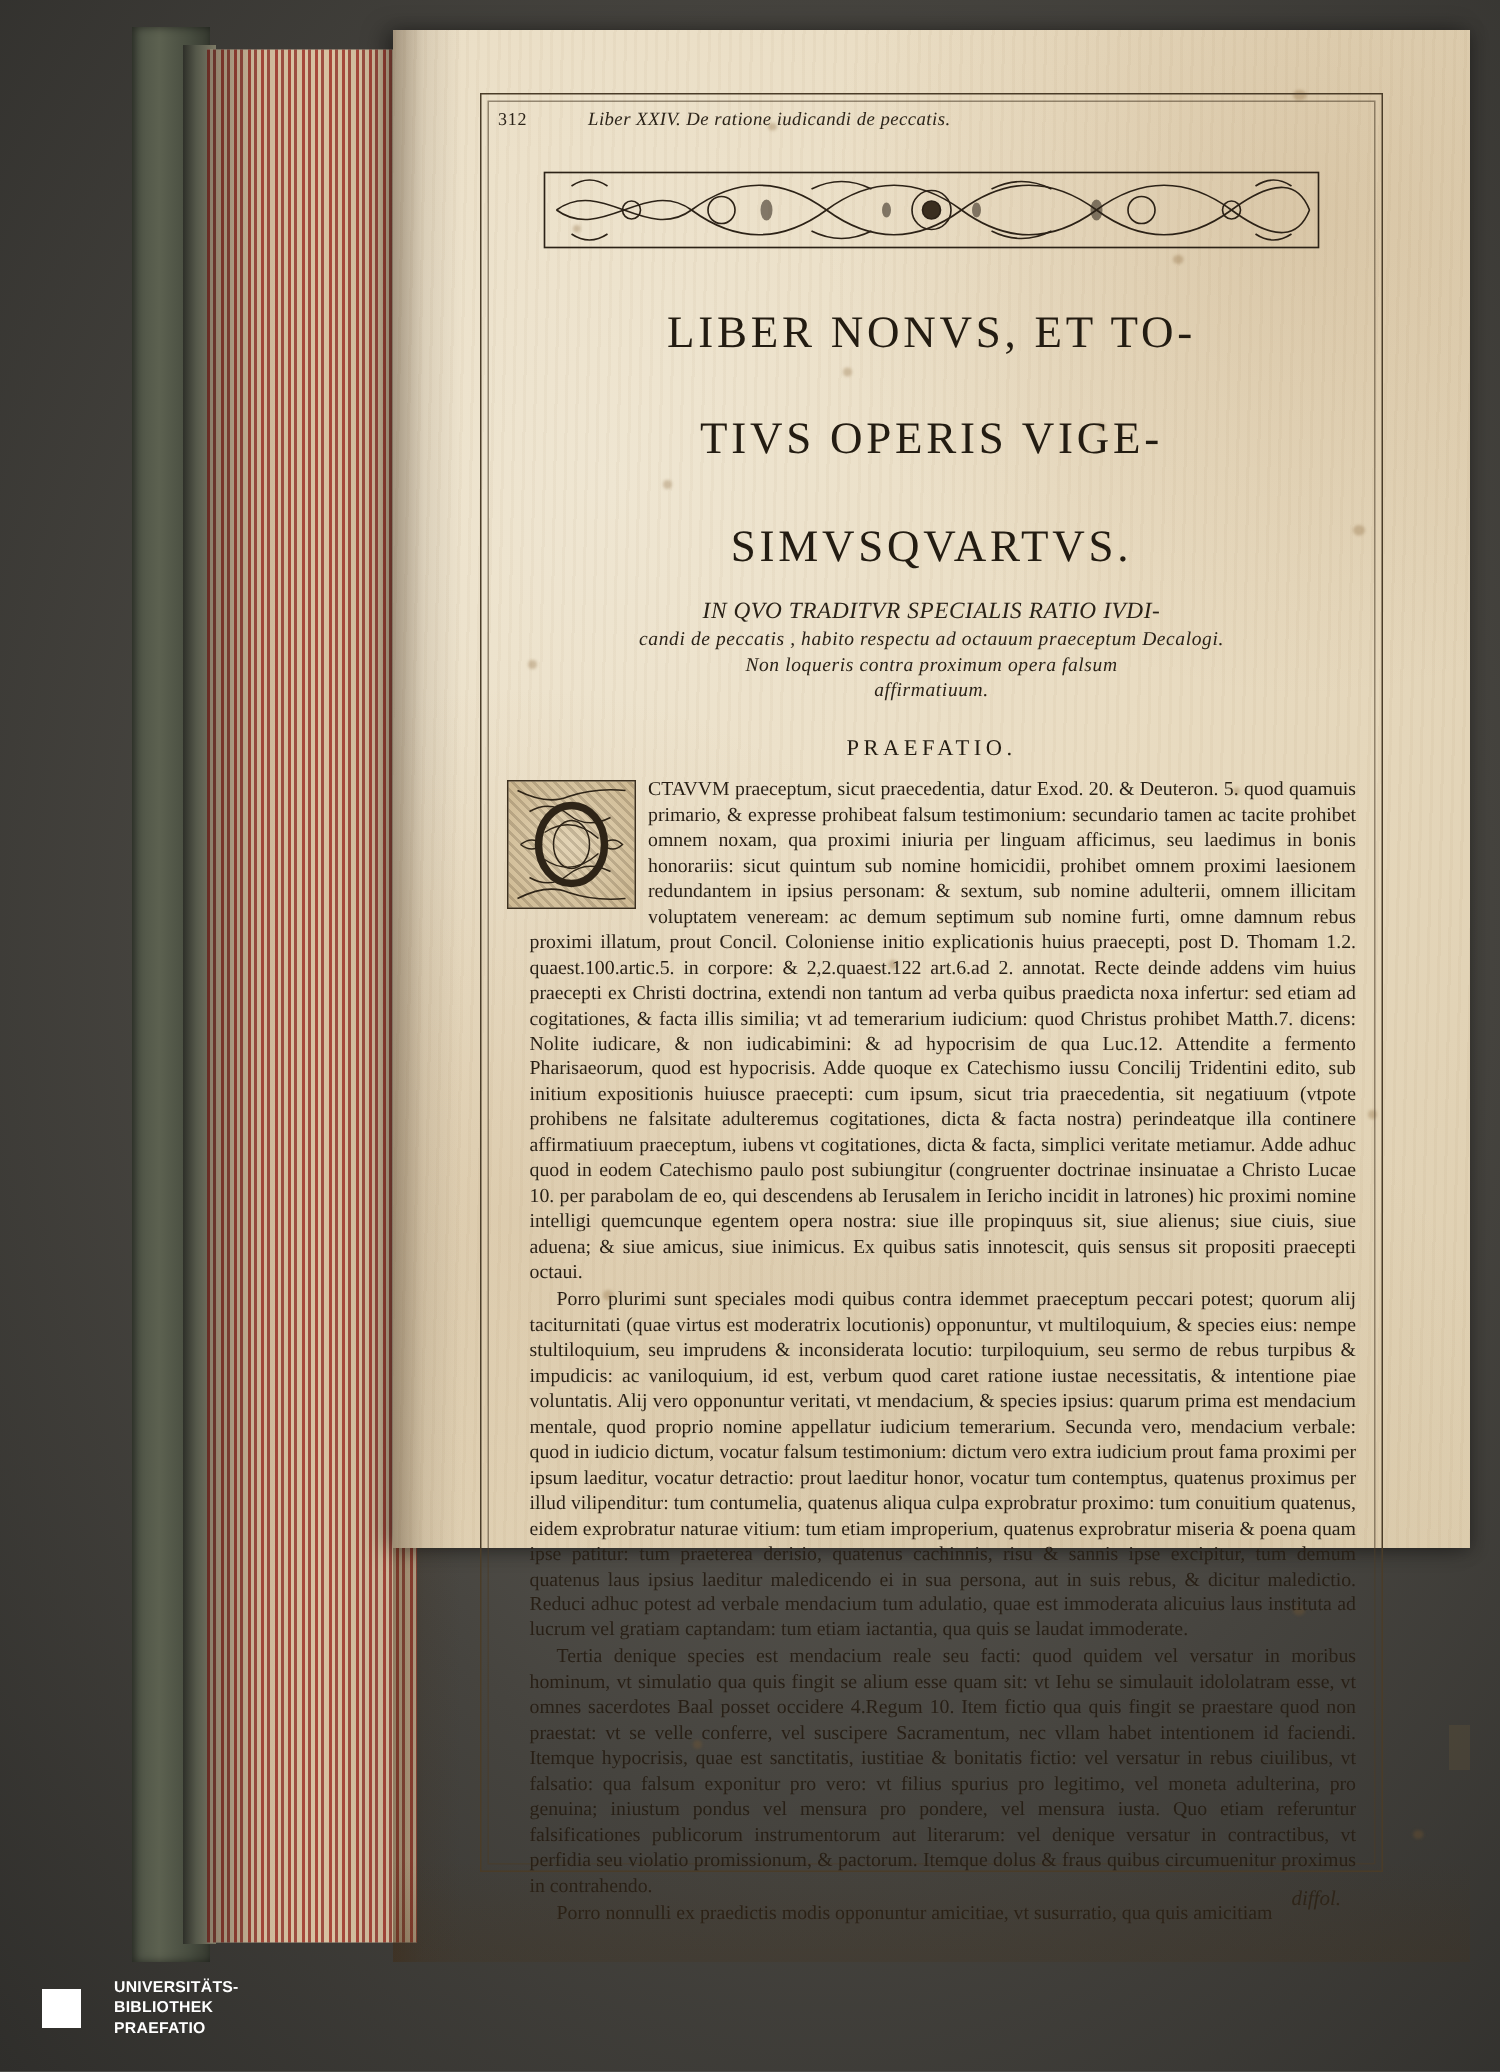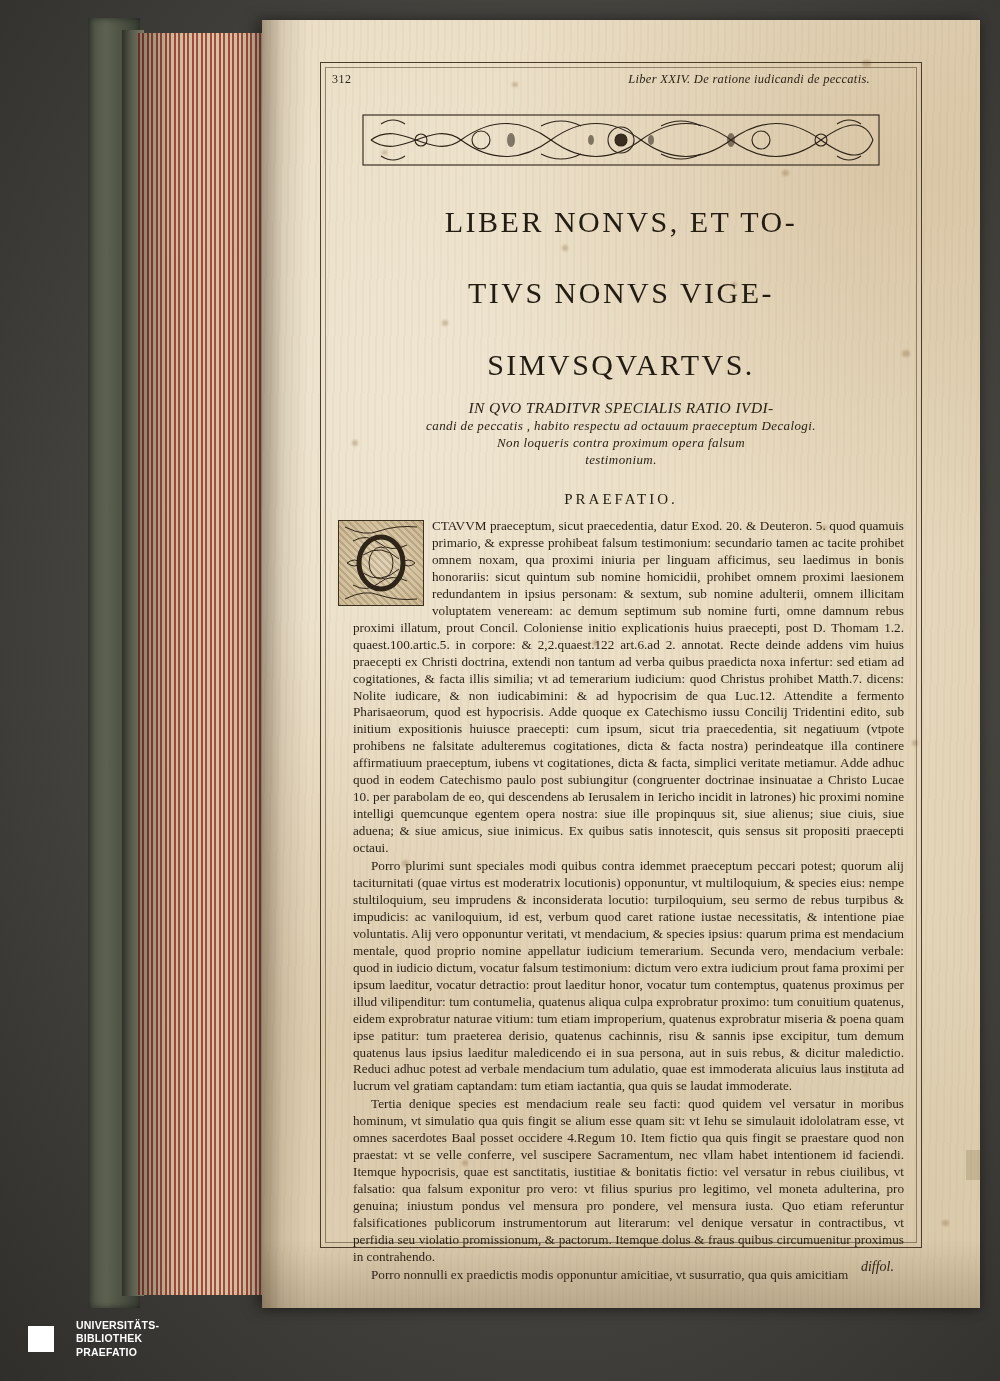--- a/index.html
+++ b/index.html
@@ -85,21 +85,21 @@
     height: 1262px;
     background: linear-gradient(90deg, rgba(0,0,0,.38) 0%, rgba(0,0,0,.05) 25%, rgba(0,0,0,0) 55%, rgba(0,0,0,.10) 100%);
   }
 
   
   .leaf {
     position: absolute;
     left: 262px;
     top: 20px;
     width: 718px;
-    height: 1288px;
+    height: 1012px;
     background:
       radial-gradient(ellipse at 20% 30%, #efe6d2 0%, #e9dcc2 45%, #ddcdae 100%);
     box-shadow: -6px 0 14px rgba(0,0,0,.35), 2px 2px 10px rgba(0,0,0,.25);
   }
   .leaf-grain {
     position: absolute;
     inset: 0;
     background:
       repeating-linear-gradient(91deg, rgba(150,120,80,.05) 0 2px, rgba(255,255,255,0) 2px 7px),
       radial-gradient(circle at 85% 12%, rgba(160,120,70,.18), rgba(0,0,0,0) 30%),
@@ -146,21 +146,21 @@
     color: #2c241a;
   }
   .folio {
     width: 60px;
     padding-left: 12px;
     font-size: 12px;
     letter-spacing: .5px;
   }
   .rh-title {
     flex: 1;
-    text-align: right;
+    text-align: left;
     font-style: italic;
     font-size: 12.5px;
     letter-spacing: .3px;
     padding-right: 50px;
   }
 
   .content {
     position: absolute;
     left: 76px;
     top: 78px;
@@ -369,29 +369,29 @@
             <ellipse cx="150" cy="28" rx="4" ry="7"></ellipse>
             <ellipse cx="370" cy="28" rx="4" ry="7"></ellipse>
             <ellipse cx="230" cy="28" rx="3" ry="5"></ellipse>
             <ellipse cx="290" cy="28" rx="3" ry="5"></ellipse>
           </g>
         </svg>
       </div>
 
       <div class="title-main">
         <span class="ln">LIBER NONVS, ET TO-</span>
-        <span class="ln">TIVS NONVS VIGE-</span>
+        <span class="ln">TIVS OPERIS VIGE-</span>
         <span class="ln">SIMVSQVARTVS.</span>
       </div>
 
       <div class="subtitle">
         <span class="ln">IN QVO TRADITVR SPECIALIS RATIO IVDI-</span>
         <span class="ln sm">candi de peccatis , habito respectu ad octauum praeceptum Decalogi.</span>
         <span class="ln sm">Non loqueris contra proximum opera falsum</span>
-        <span class="ln sm">testimonium.</span>
+        <span class="ln sm">affirmatiuum.</span>
       </div>
 
       <div class="praefatio">PRAEFATIO.</div>
 
       <div class="body-text">
         <div class="initial">
           <svg width="84" height="84" viewBox="0 0 84 84" xmlns="http://www.w3.org/2000/svg">
             <g stroke="#2e2417" fill="none" stroke-width="1">
               <path d="M6 6 q 20 10 34 4 q 18 -6 38 -4"></path>
               <path d="M6 78 q 20 -10 34 -4 q 18 6 38 4"></path>

